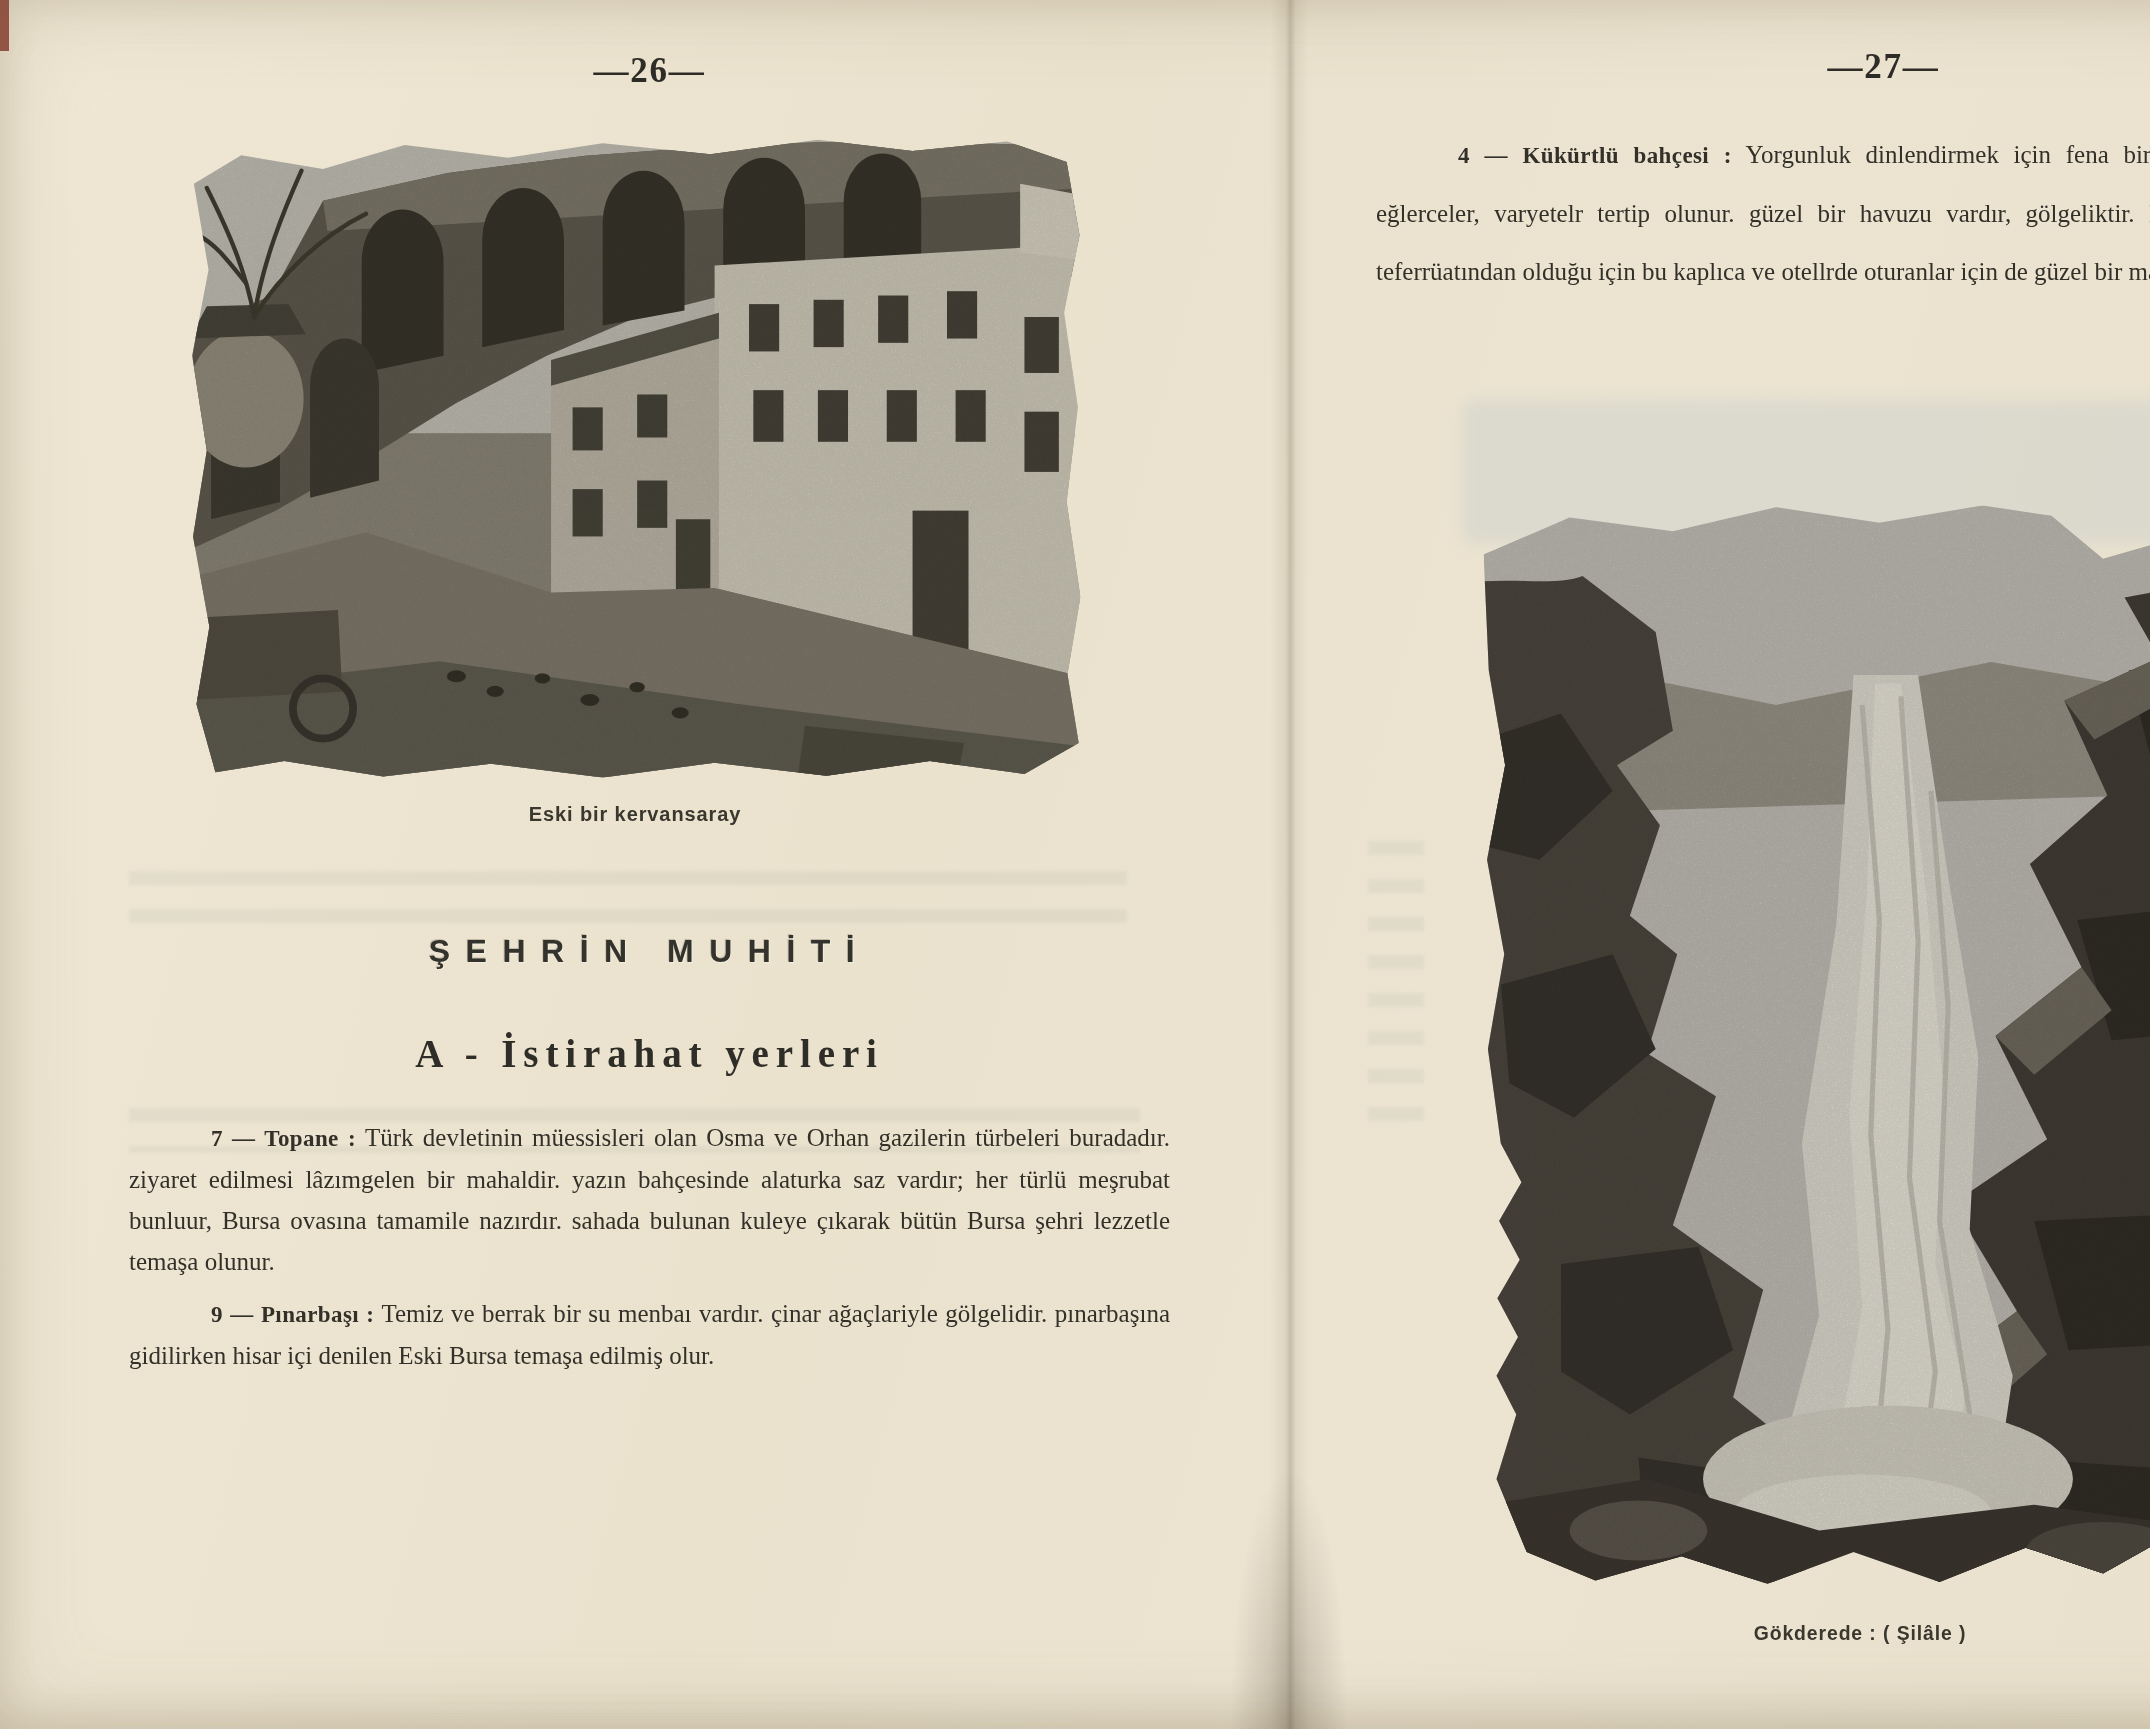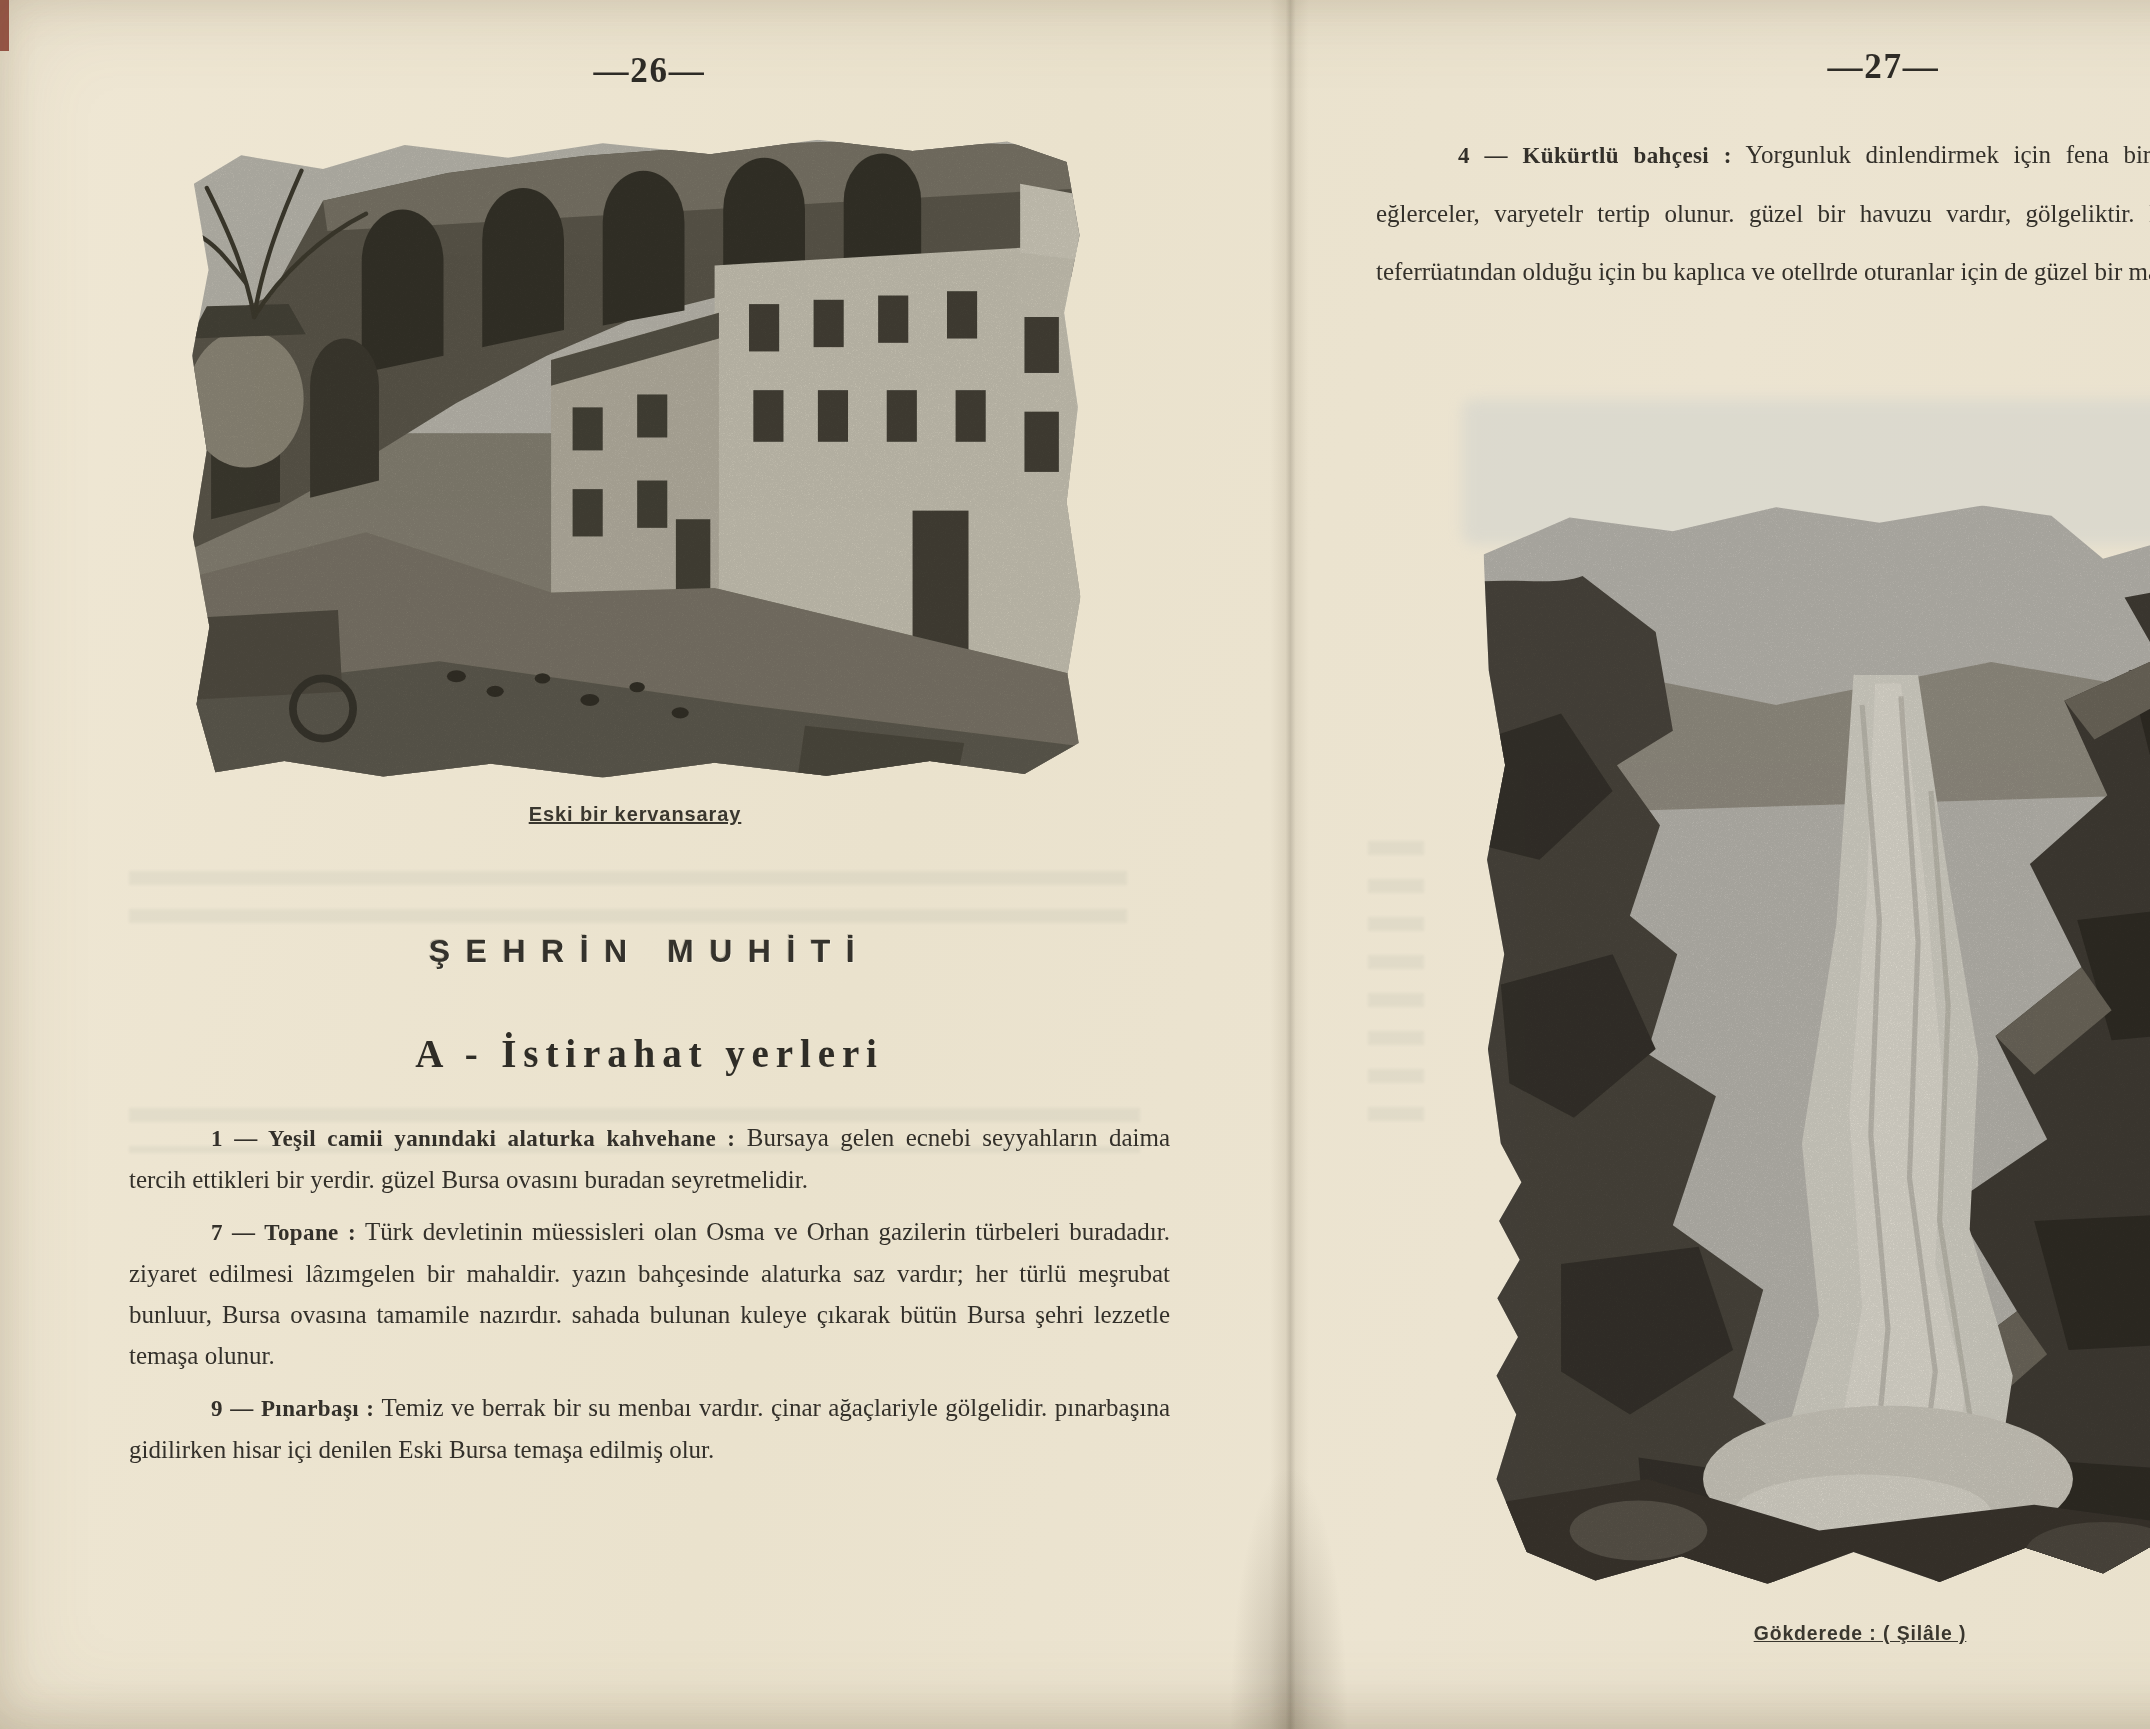--- a/index.html
+++ b/index.html
@@ -22,21 +22,21 @@
   .ghost-photo{position:absolute;left:1462px;top:399px;width:877px;height:146px;background:#d0d2cd;opacity:.55;filter:blur(6.9px);border-radius:12px;pointer-events:none;}
 
   
   .pagenum{position:absolute;font-size:35px;letter-spacing:1.7px;color:#2e2c27;text-align:center;font-weight:bold;}
   .pagenum.left{left:129px;top:51px;width:1041px;}
   .pagenum.right{left:1376px;top:47px;width:1015px;}
 
   figure{margin:0;padding:0;}
   .photo-left{position:absolute;left:181px;top:132px;width:908px;height:654px;}
   .photo-right{position:absolute;left:1432px;top:490px;width:856px;height:1105px;}
-  .caption{position:absolute;font-family:"Liberation Sans", sans-serif;font-weight:700;color:#3a372f;text-align:center;letter-spacing:0.9px;text-decoration:underline;}
+  .caption{position:absolute;font-family:"Liberation Sans", sans-serif;font-weight:700;color:#3a372f;text-align:center;letter-spacing:0.9px;}
   .caption.left{left:181px;top:803px;width:908px;font-size:20px;}
   .caption.right{left:1432px;top:1622px;width:856px;font-size:19.4px;}
 
   .section-title{position:absolute;left:129px;top:933px;width:1041px;margin:0;text-align:center;
     font-family:Liberation Sans, sans-serif;font-weight:700;font-size:32px;letter-spacing:15.5px;color:#34322c;
     text-shadow:0.9px 0.9px 0 rgba(250,246,232,.55), -0.9px -0.9px 0.4px rgba(40,36,28,.22);}
   .section-subtitle{position:absolute;left:129px;top:1031px;width:1041px;margin:0;text-align:center;
     font-family:"Liberation Serif", serif;font-weight:700;font-size:39px;letter-spacing:6.9px;color:#2f2d27;}
 
   .body-col{position:absolute;color:#33302a;}
@@ -144,21 +144,20 @@
     </figure>
     <figcaption class="caption left">Eski bir kervansaray</figcaption>
 
     <div class="ghost" style="left:129px;top:847px;width:998px;height:82px;"></div>
     <div class="ghost" style="left:129px;top:1084px;width:1011px;height:69px;"></div>
 
     <h1 class="section-title">ŞEHRİN MUHİTİ</h1>
     <h2 class="section-subtitle">A - İstirahat yerleri</h2>
 
     <div class="body-col left">
-      <p class="para"><span class="plabel">1 — Yeşil camii yanındaki alaturka kahvehane :</span> <span>Bursaya gelen ecnebi seyyahların daima tercih ettikleri bir yerdir. güzel Bursa ovasını buradan seyretmelidir.</span></p>
       <p class="para"><span class="plabel">7 — Topane :</span> <span>Türk devletinin müessisleri olan Osma ve Orhan gazilerin türbeleri buradadır. ziyaret edilmesi lâzımgelen bir mahaldir. yazın bahçesinde alaturka saz vardır; her türlü meşrubat bunluur, Bursa ovasına tamamile nazırdır. sahada bulunan kuleye çıkarak bütün Bursa şehri lezzetle temaşa olunur.</span></p>
       <p class="para"><span class="plabel">9 — Pınarbaşı :</span> <span>Temiz ve berrak bir su menbaı vardır. çinar ağaçlariyle gölgelidir. pınarbaşına gidilirken hisar içi denilen Eski Bursa temaşa edilmiş olur.</span></p>
     </div>
   </div>
 
   <div>
     <div class="pagenum right">—27—</div>
 
     <div class="body-col right">
       <p class="para"><span class="plabel">4 — Kükürtlü bahçesi :</span> <span>Yorgunluk dinlendirmek için fena bir yer değildir. ara sıra eğlerceler, varyetelr tertip olunur. güzel bir havuzu vardır, gölgeliktir. Kükürtlü kaplıcalarının teferrüatından olduğu için bu kaplıca ve otellrde oturanlar için de güzel bir mahaldir.</span></p>

